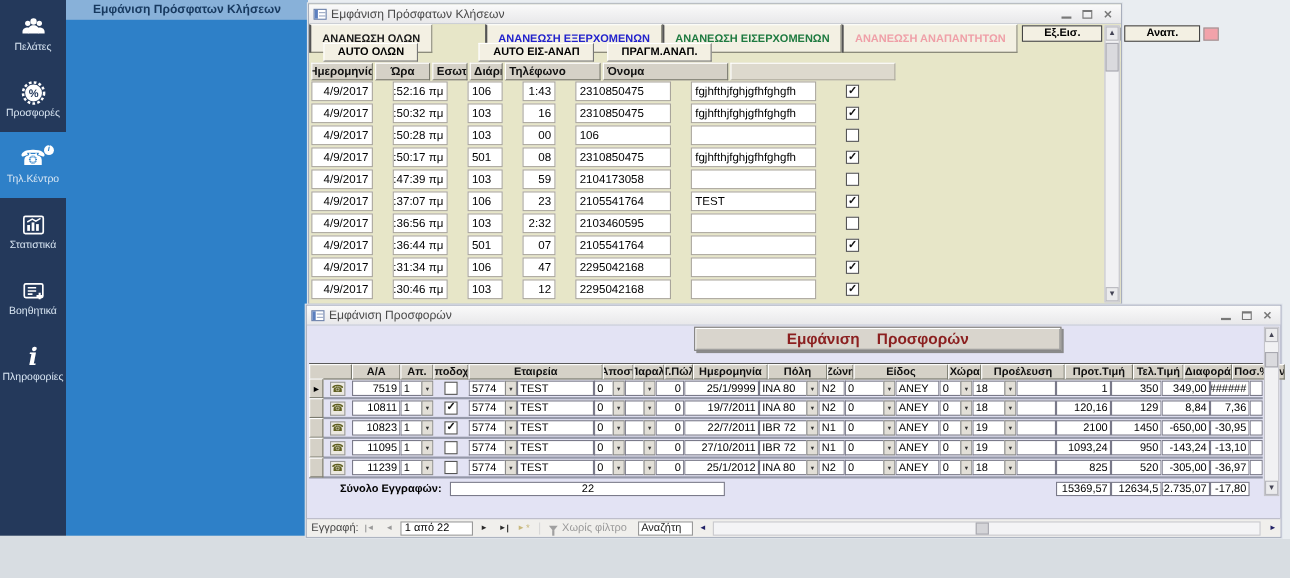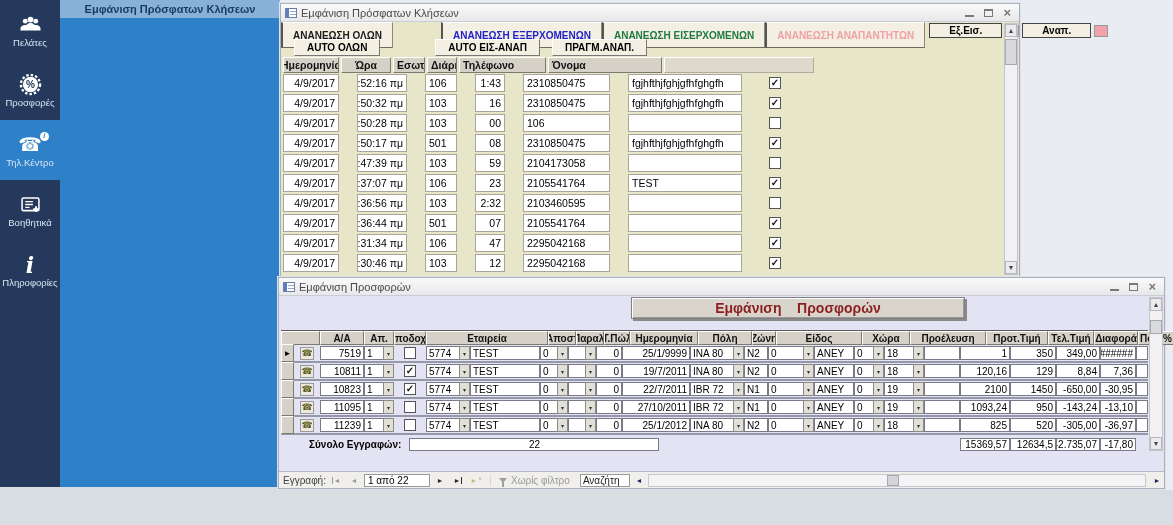--- a/index.html
+++ b/index.html
@@ -135,20 +135,34 @@
     </div>
     <div class="side-item active">
       <span class="icon-wrap">
         <span class="ph-ico">☎<span class="ph-i">i</span></span>
       </span>
       <span class="side-label">Τηλ.Κέντρο</span>
     </div>
     <div class="side-item">
       <span class="icon-wrap">
         <svg viewBox="0 0 24 24" width="23" height="23" fill="none" stroke="#fff">
+            <rect x="2.8" y="3.8" width="18.4" height="16.4" rx="1.5" stroke-width="1.6"></rect>
+            <g fill="#fff" stroke="none">
+              <rect x="6" y="12" width="2.6" height="5.6"></rect>
+              <rect x="10.2" y="9.6" width="2.6" height="8"></rect>
+              <rect x="14.4" y="11.2" width="2.6" height="6.4"></rect>
+            </g>
+            <path d="M6 9.2l4.8-2.8 3.4 1.9 4.4-2.5" stroke-width="1.4"></path>
+          </svg>
+      </span>
+      <span class="side-label">Στατιστικά</span>
+    </div>
+    <div class="side-item">
+      <span class="icon-wrap">
+        <svg viewBox="0 0 24 24" width="23" height="23" fill="none" stroke="#fff">
             <rect x="3.2" y="5.2" width="17.6" height="13.2" rx="1.5" stroke-width="1.6"></rect>
             <path d="M6.5 9h8M6.5 12h8M6.5 15h4.5" stroke-width="1.5"></path>
             <g stroke-width="2">
               <path d="M17.8 13.8v6M14.8 16.8h6"></path>
             </g>
           </svg>
       </span>
       <span class="side-label">Βοηθητικά</span>
     </div>
     <div class="side-item">
@@ -344,21 +358,21 @@
         <span class="gh" style="width:30px">Απ.</span>
         <span class="gh" style="width:32px">Αποδοχή</span>
         <span class="gh" style="width:122px">Εταιρεία</span>
         <span class="gh" style="width:28px">Αποστ</span>
         <span class="gh" style="width:28px">Παραλ.</span>
         <span class="gh" style="width:26px">Τ.Πώλ</span>
         <span class="gh" style="width:68px">Ημερομηνία</span>
         <span class="gh" style="width:54px">Πόλη</span>
         <span class="gh" style="width:24px">Ζώνη</span>
         <span class="gh" style="width:86px">Είδος</span>
-        <span class="gh" style="width:48px">Χώρα</span>
+        <span class="gh" style="width:30px">Χώρα</span>
         <span class="gh" style="width:76px">Προέλευση</span>
         <span class="gh" style="width:62px">Προτ.Τιμή</span>
         <span class="gh" style="width:46px">Τελ.Τιμή</span>
         <span class="gh" style="width:44px">Διαφορά</span>
         <span class="gh" style="width:36px">Ποσ.%</span>
         <span class="gh" style="width:12px">Αν</span>
       </div>
       <div id="offers-rows">
           <div class="g-row">
             <span class="sel-cell c-sel">►</span>

